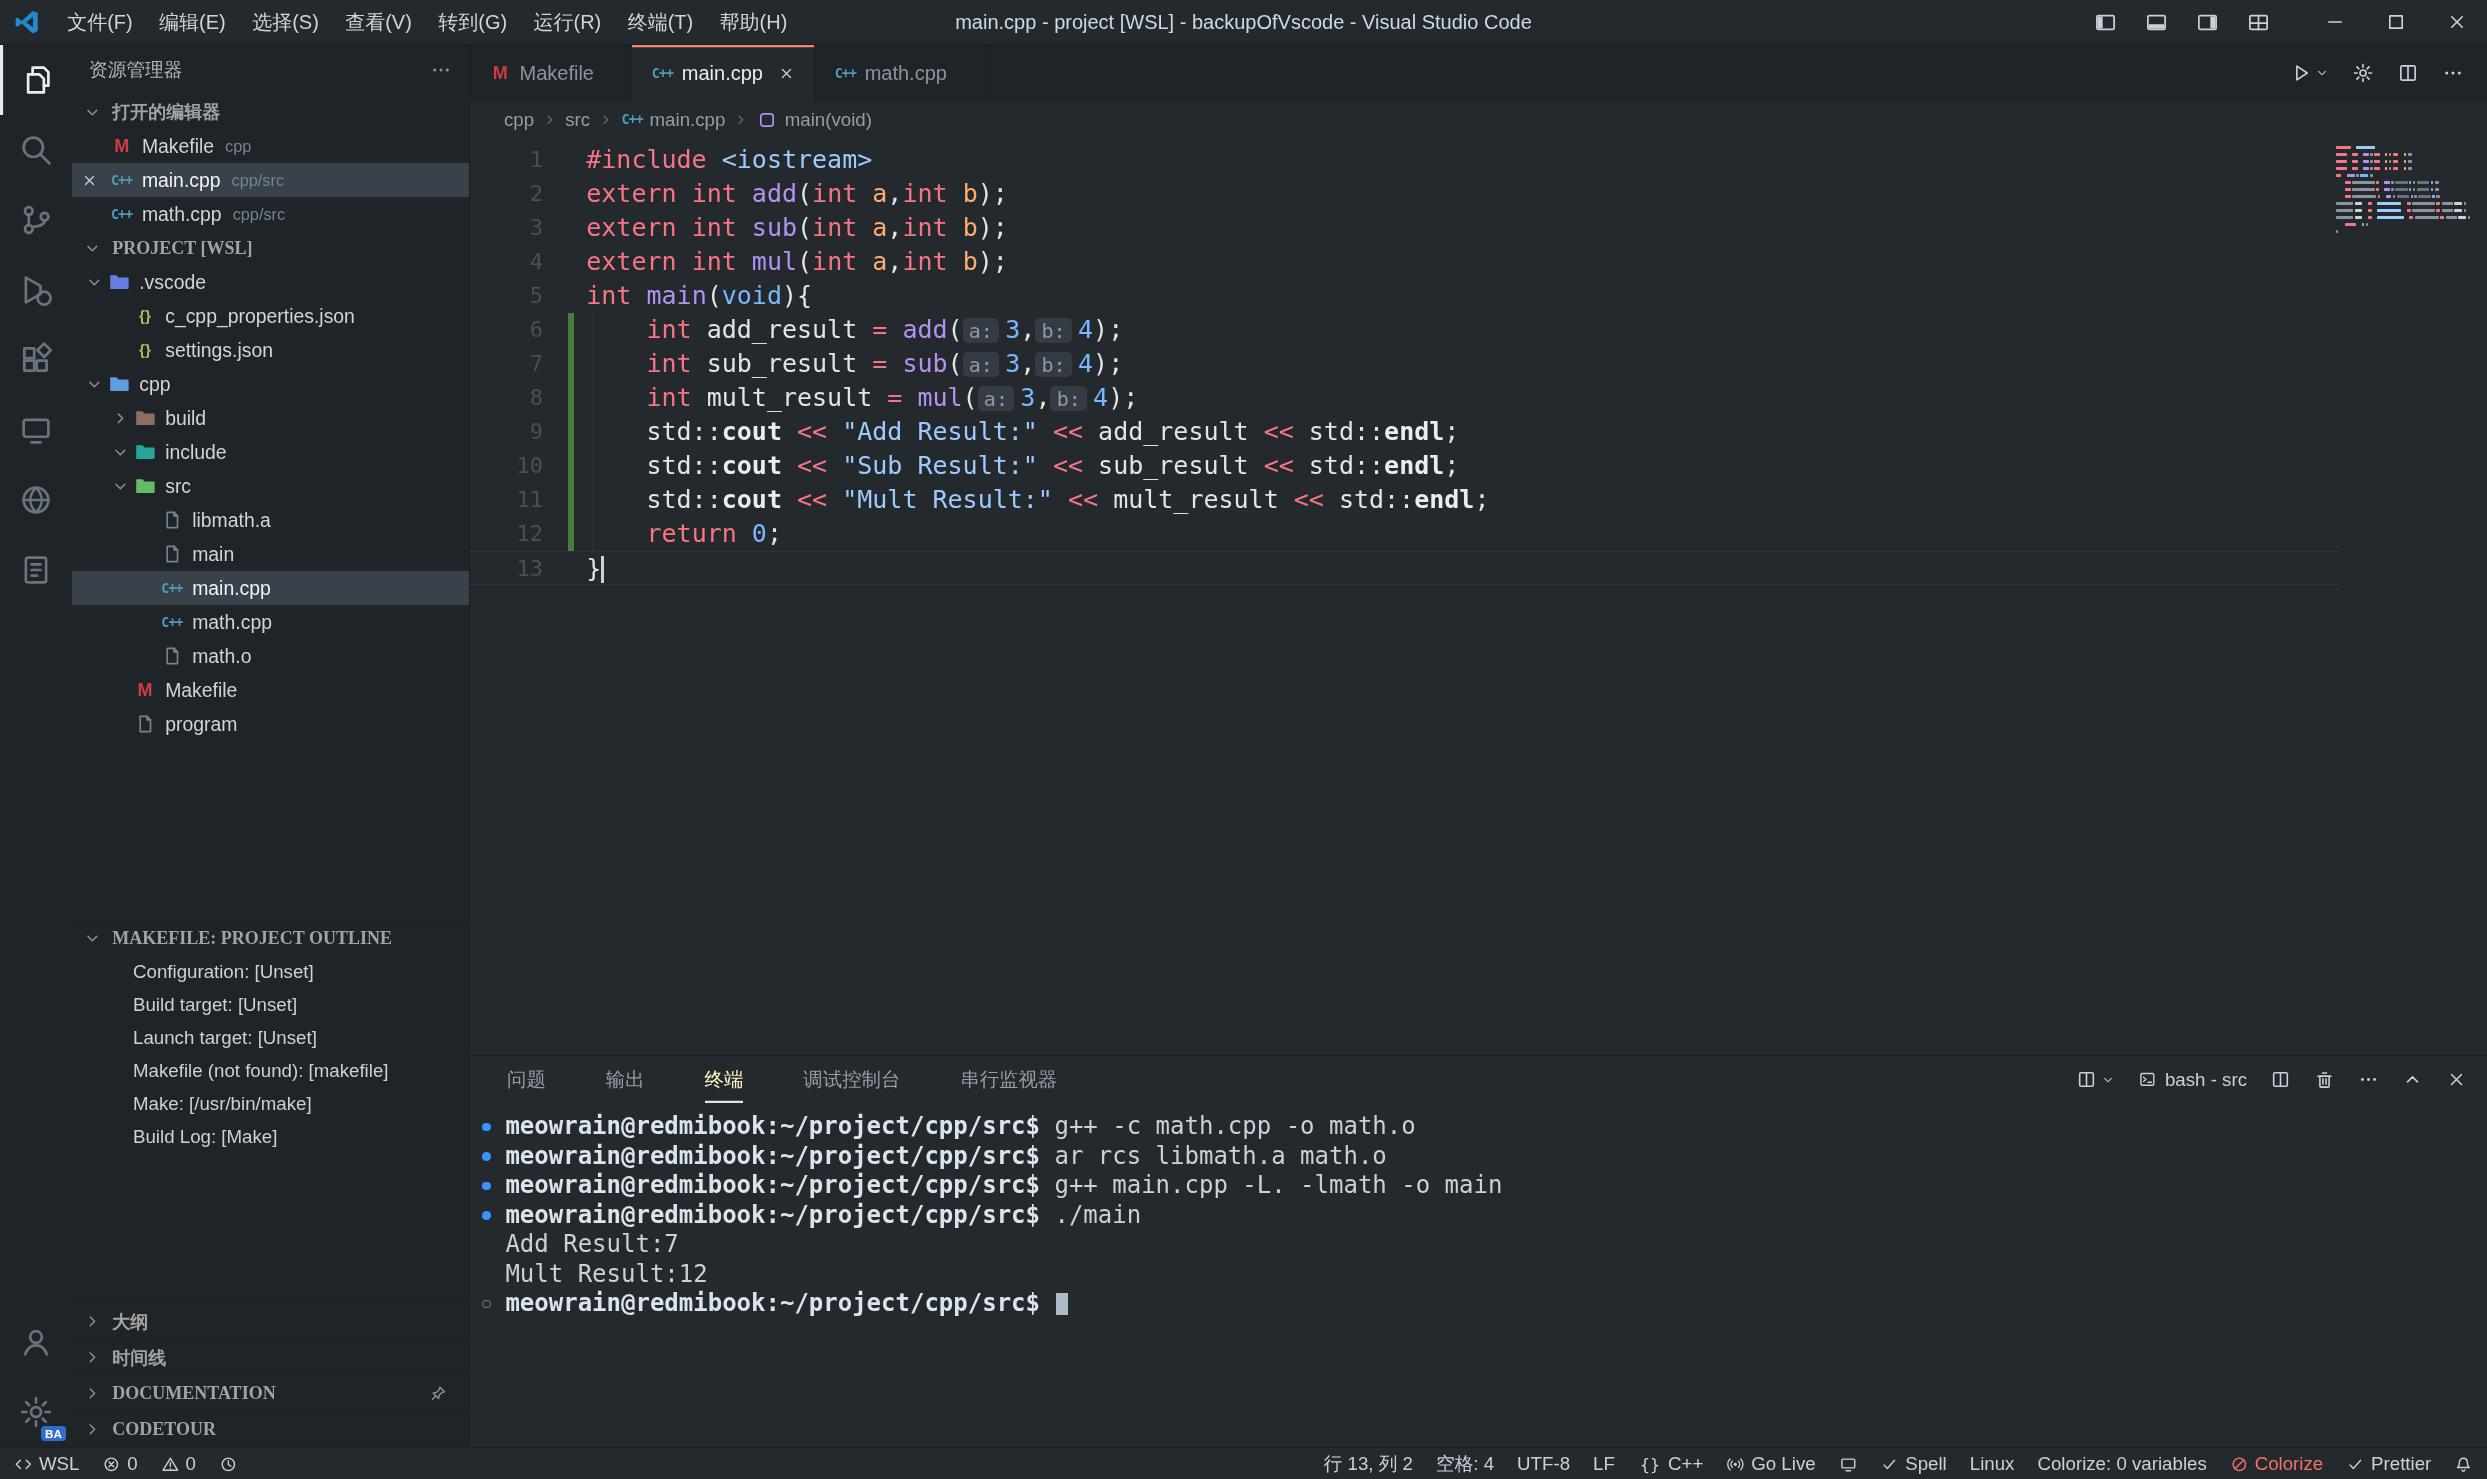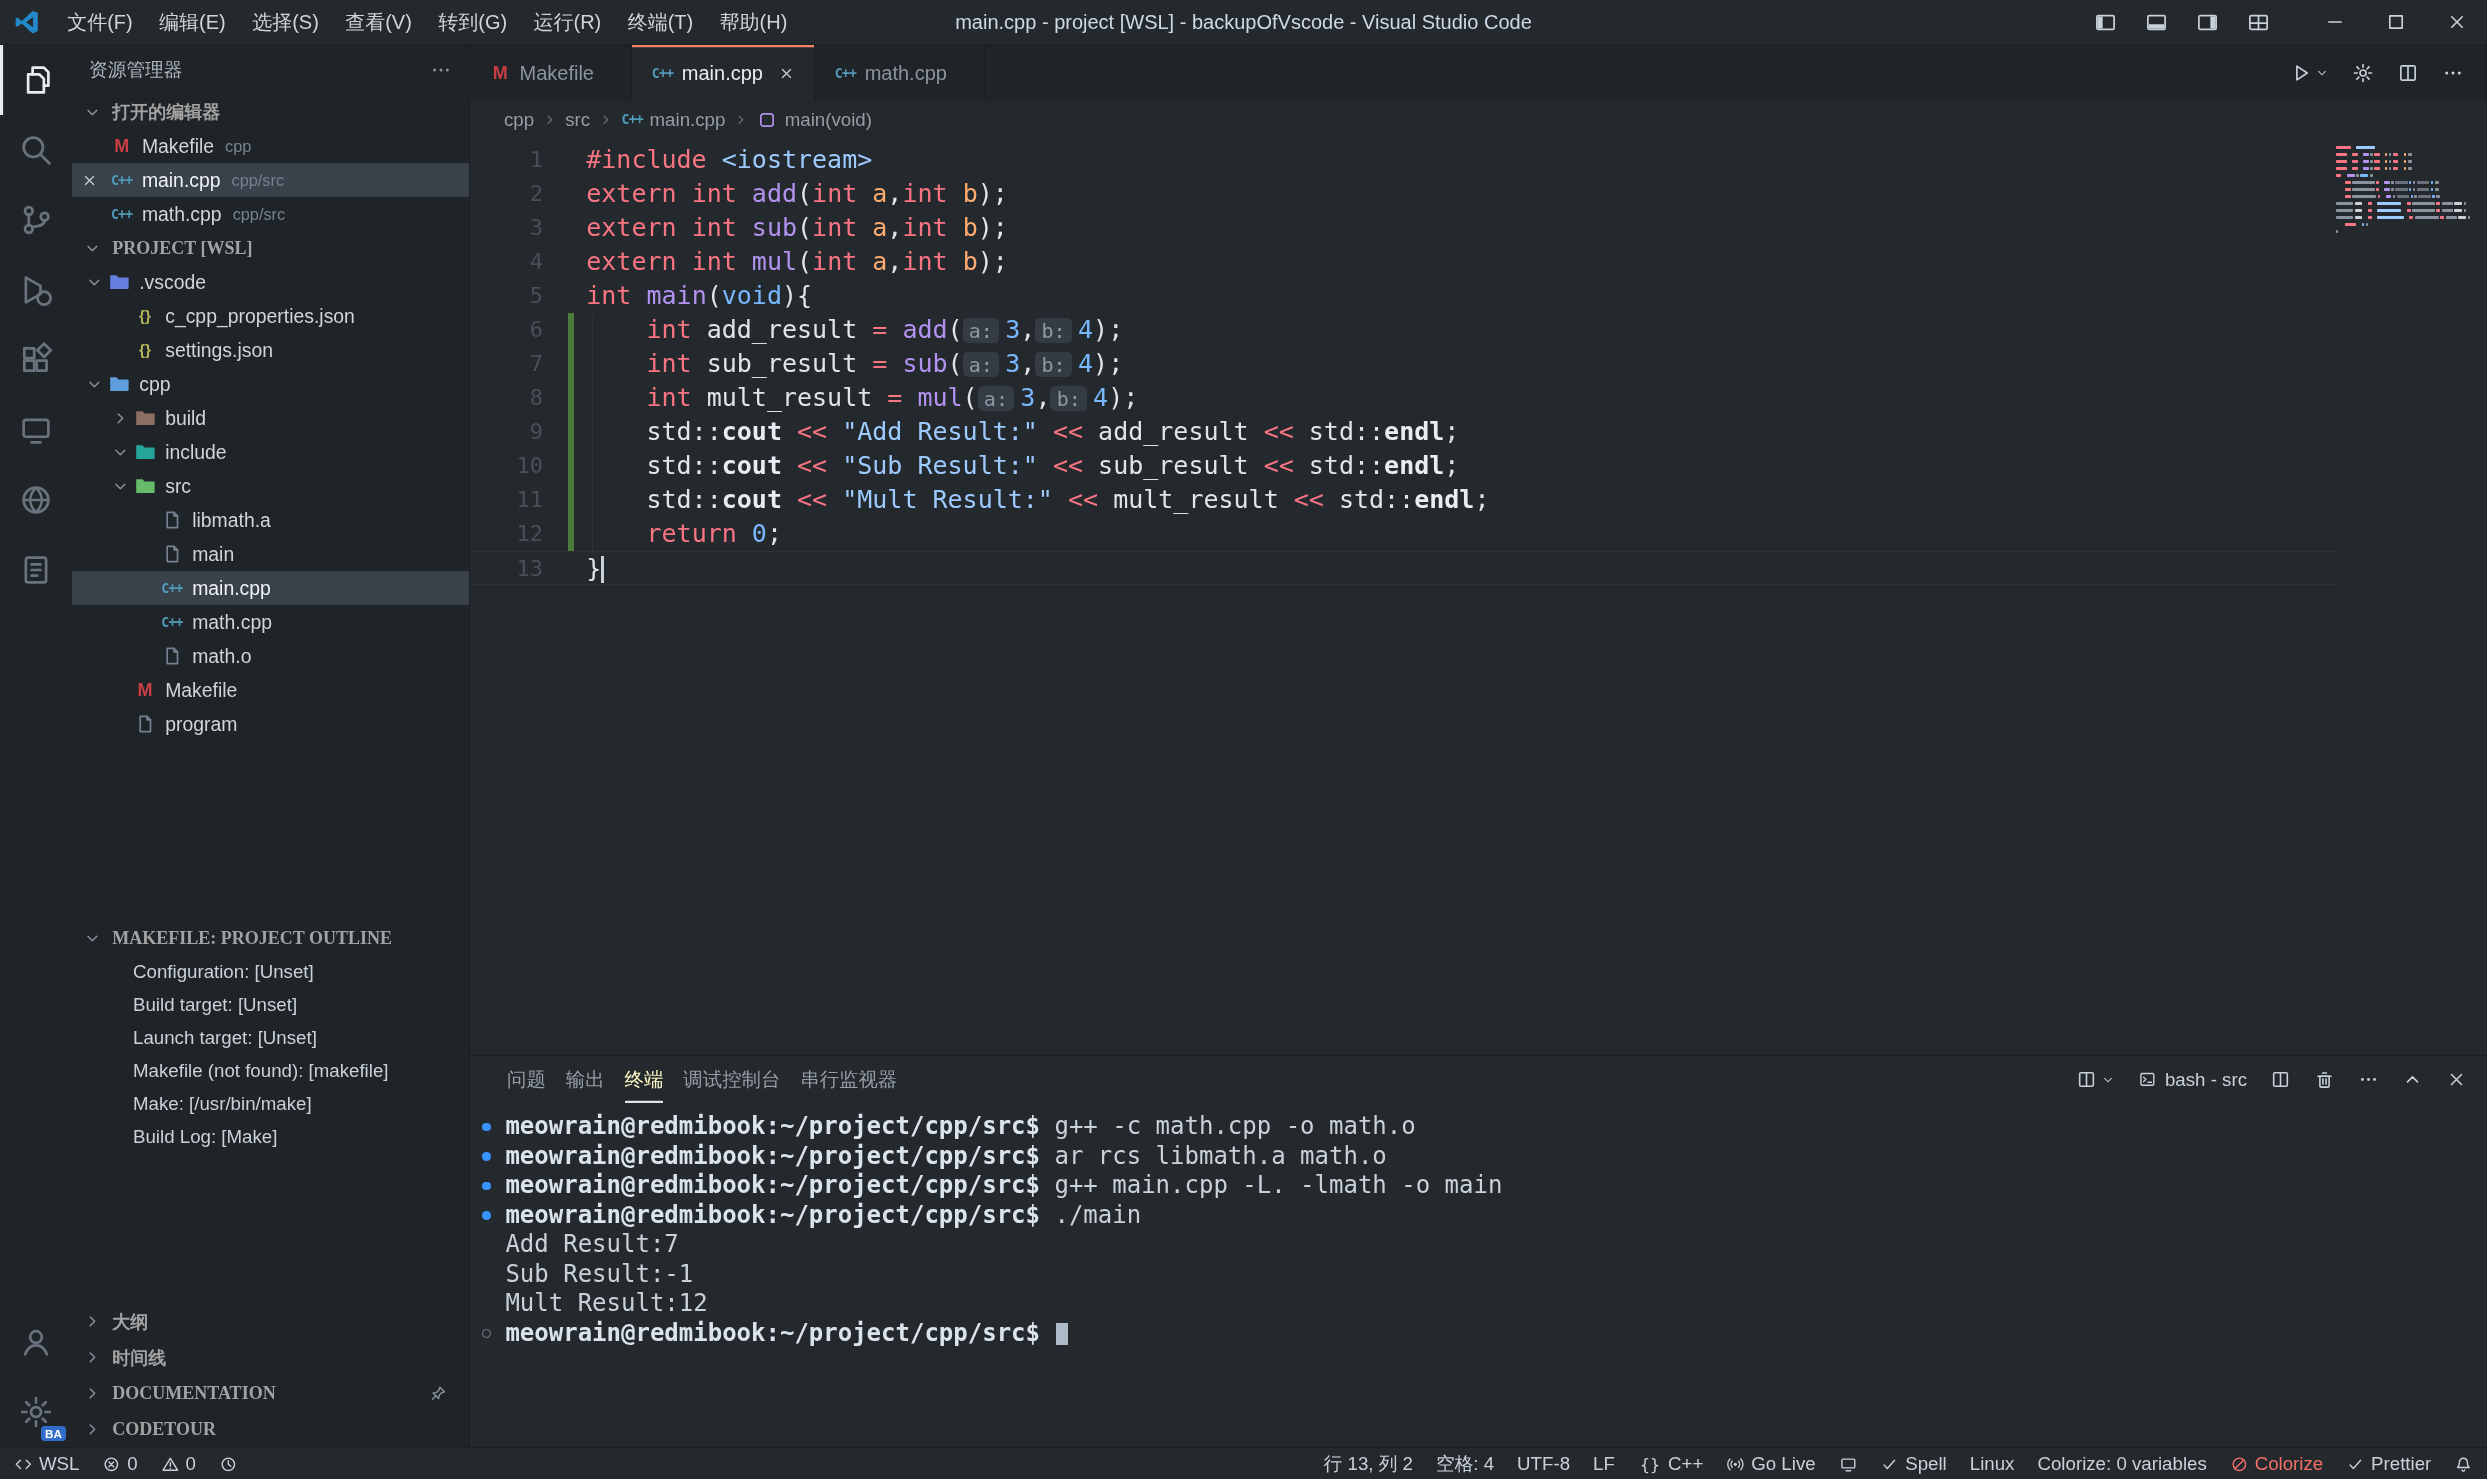--- a/index.html
+++ b/index.html
@@ -107,21 +107,21 @@
   .mm-line { display:flex; height:3.1px; margin-bottom:3.9px; }
   .mm { height:3.1px; border-radius:0.8px; margin-right:1.6px; flex:none; }
   .mm.k{background:#f97583;} .mm.f{background:#b392f0;} .mm.s{background:#9ecbff;}
   .mm.n{background:#79b8ff;} .mm.p{background:#8b949e;} .mm.b{background:#c9d1d9;}
   .mm.o{background:#ffab70;} .mm.i{background:#6a737d;} .mm.sp{background:transparent;}
 
   
   .panel { height:392px; flex:none; border-top:0.8px solid #1b1f23; display:flex; flex-direction:column; }
   .panel-head { height:47px; flex:none; display:flex; justify-content:space-between; align-items:stretch;
                 padding:0 20px 0 37px; }
-  .panel-tabs { display:flex; gap:20px; }
+  .panel-tabs { display:flex; gap:60px; }
   .p-tab { display:flex; align-items:center; color:#959da5; font-size:19.4px; }
   .p-tab.active { color:#fef9c3; box-shadow: inset 0 -2.3px 0 0 #e1e4e8; text-align: right; }
   .panel-actions { display:flex; align-items:center; gap:23px; color:#c9d1d9; font-size:21px; }
   .pa { display:flex; align-items:center; gap:4.7px; }
   .pa .small { font-size:14px; }
   .term-tab { font-size:18.7px; gap:7.8px; }
 
   .terminal { flex:1; padding:9.3px 0 0 12.4px; font-family:"DejaVu Sans Mono",monospace; font-size:24px; }
   .t-line { display:flex; align-items:center; height:29.5px; line-height:29.5px; white-space:pre; }
   .t-deco { width:23px; flex:none; display:flex; align-items:center; }
@@ -962,21 +962,20 @@
                 </span>
               </span>
             </div>
         </div>
         <div class="terminal" id="terminal">
             <div class="t-line"><span class="t-deco"><span class="dot filled"></span></span><span class="prompt">meowrain@redmibook:~/project/cpp/src$</span><span class="cmd"> g++ -c math.cpp -o math.o</span></div>
             <div class="t-line"><span class="t-deco"><span class="dot filled"></span></span><span class="prompt">meowrain@redmibook:~/project/cpp/src$</span><span class="cmd"> ar rcs libmath.a math.o</span></div>
             <div class="t-line"><span class="t-deco"><span class="dot filled"></span></span><span class="prompt">meowrain@redmibook:~/project/cpp/src$</span><span class="cmd"> g++ main.cpp -L. -lmath -o main</span></div>
             <div class="t-line"><span class="t-deco"><span class="dot filled"></span></span><span class="prompt">meowrain@redmibook:~/project/cpp/src$</span><span class="cmd"> ./main</span></div>
             <div class="t-line"><span class="t-deco"></span><span class="out">Add Result:7</span></div>
-            <div class="t-line"><span class="t-deco"></span><span class="out">Sub Result:-1</span></div>
             <div class="t-line"><span class="t-deco"></span><span class="out">Mult Result:12</span></div>
             <div class="t-line"><span class="t-deco"><span class="dot hollow"></span></span><span class="prompt">meowrain@redmibook:~/project/cpp/src$</span><span class="cmd"> </span><span class="cursor"></span></div>
           </div>
       </div>
     </section>
   </div>
 
   <footer class="statusbar">
     <div class="sb-group" id="sb-left">
         <div class="sb-item">

